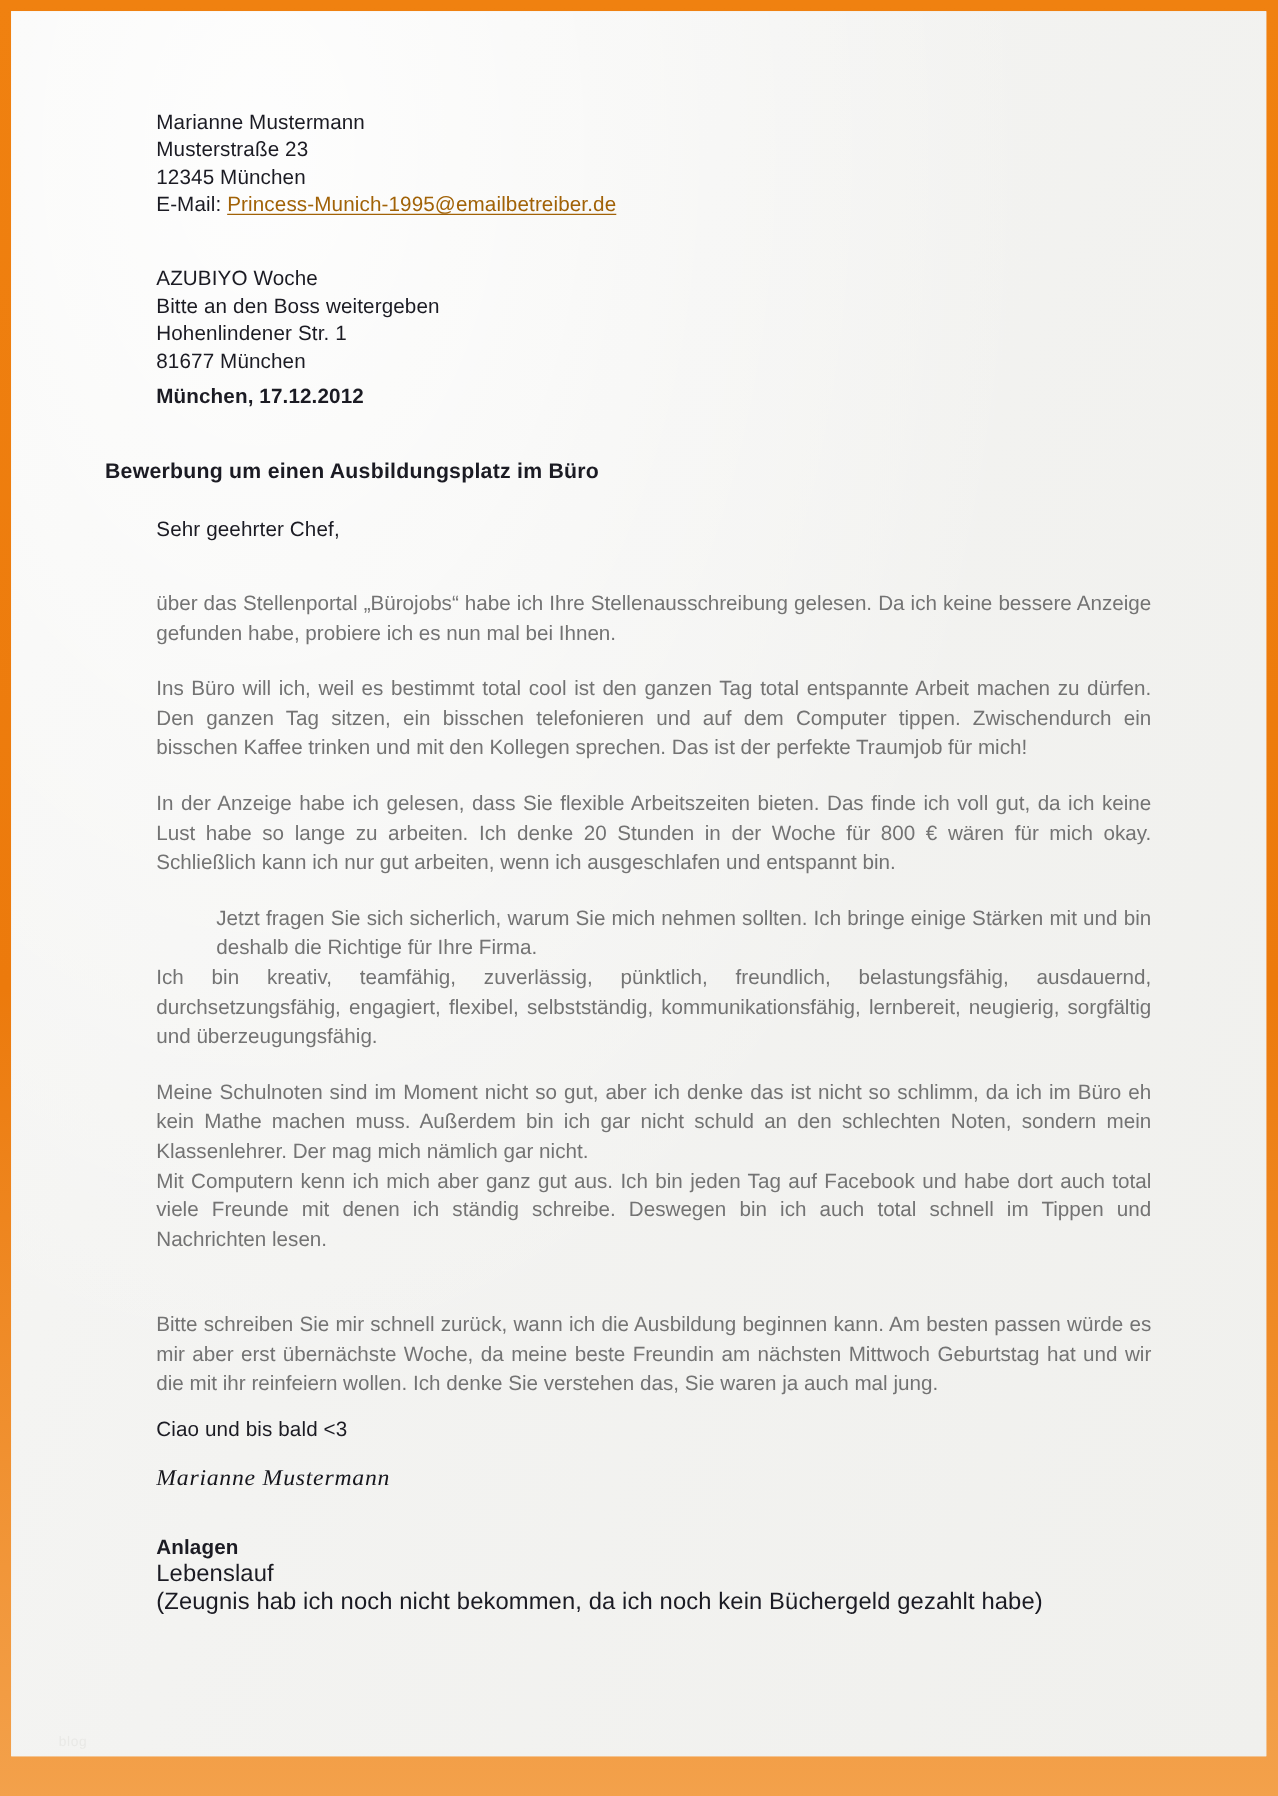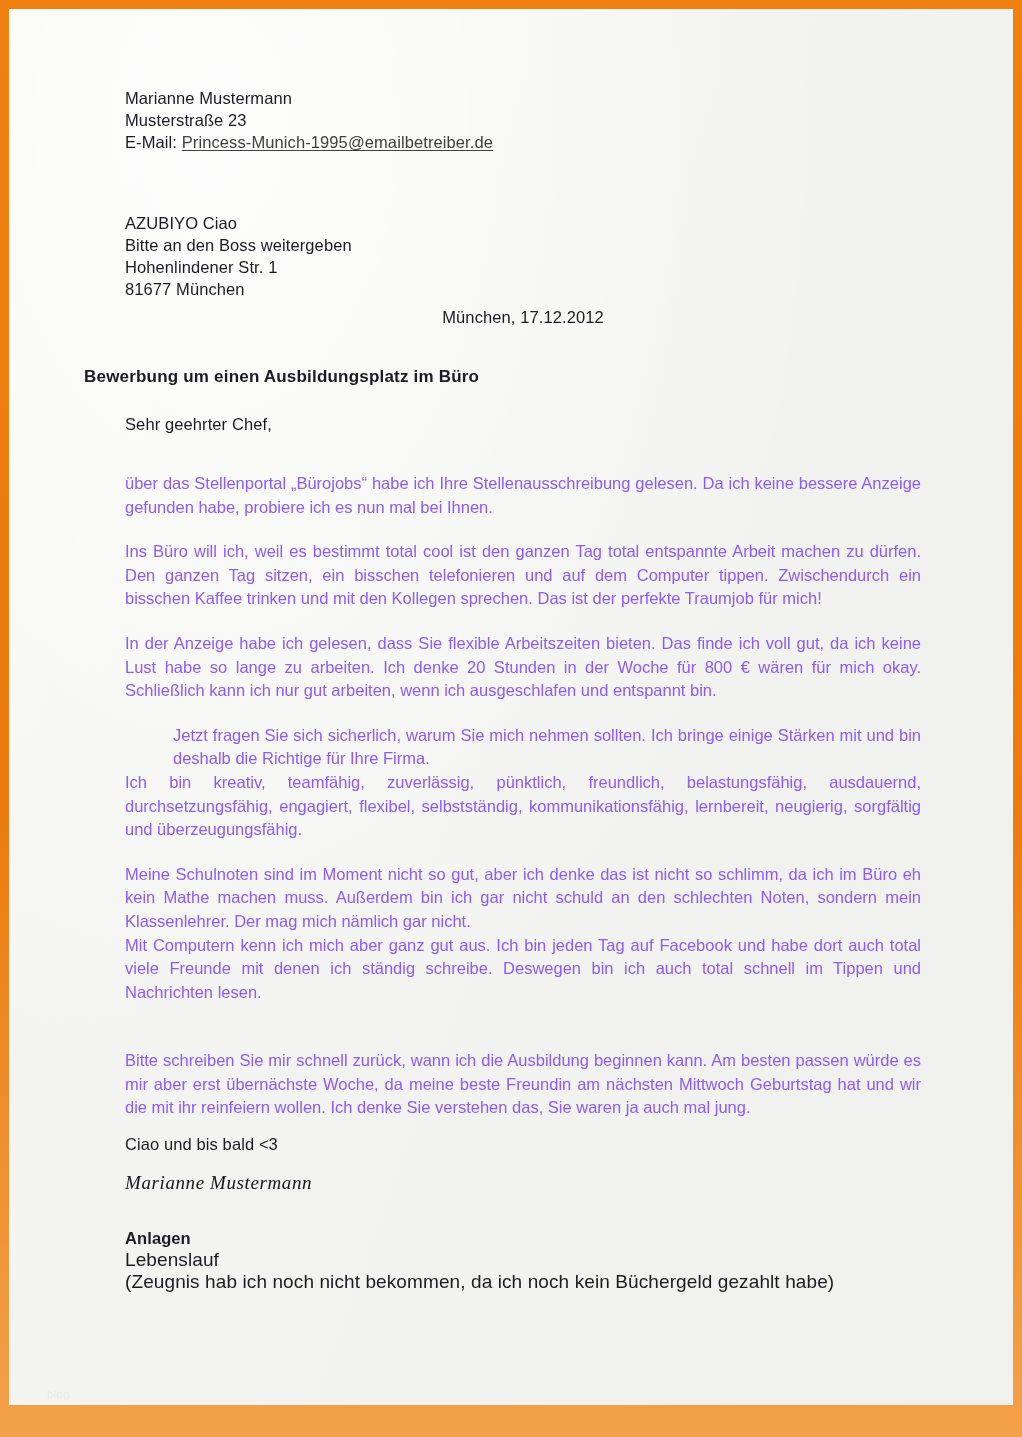--- a/index.html
+++ b/index.html
@@ -65,35 +65,36 @@
     line-height: 22px;
     letter-spacing: 0.1px;
   }
 
   .sender {
     position: absolute;
     top: 78px;
   }
   .sender .line { white-space: nowrap; }
   .email-link {
-    color: #404040;
+    color: #a16207;
     text-underline-offset: 2px;
     text-align: center;
   }
 
   .recipient {
     position: absolute;
     top: 203px;
   }
 
   .date-line {
     position: absolute;
     top: 297px;
     width: 796px;
-    text-align: center;
+    text-align: left;
+    font-weight: bold;
   }
 
   .subject {
     position: absolute;
     top: 357px;
     left: 75px;
     font-weight: bold;
     font-size: 17px;
     letter-spacing: 0.2px;
   }
@@ -107,21 +108,21 @@
     position: absolute;
     top: 463px;
     width: 796px;
   }
   .body-text p {
     margin: 0 0 21px 0;
     text-align: justify;
     text-justify: inter-word;
     font-size: 16.5px;
     line-height: 23.6px;
-    color: #8b5cf6;
+    color: #737373;
   }
   .body-text p:last-child { margin-bottom: 0; margin-top: 45px; }
 
   .closing {
     position: absolute;
     top: 1124px;
   }
 
   .signature {
     position: absolute;
@@ -163,25 +164,26 @@
 
 <div class="page-frame">
   <div class="page-sheet">
     <div class="scan-tint"></div>
 
     <div class="content">
 
       <div class="doc-col sender blk">
         <div class="line">Marianne Mustermann</div>
         <div class="line">Musterstraße 23</div>
+        <div class="line">12345 München</div>
         <div class="line"><span>E-Mail: </span><a class="email-link" href="#">Princess-Munich-1995@emailbetreiber.de</a></div>
       </div>
 
       <div class="doc-col recipient blk">
-        <div class="line">AZUBIYO Ciao</div>
+        <div class="line">AZUBIYO Woche</div>
         <div class="line">Bitte an den Boss weitergeben</div>
         <div class="line">Hohenlindener Str. 1</div>
         <div class="line">81677 München</div>
       </div>
 
       <div class="doc-col date-line blk">München, 17.12.2012</div>
 
       <div class="doc-col subject blk">Bewerbung um einen Ausbildungsplatz im Büro</div>
 
       <div class="doc-col salutation blk"><span>Sehr geehrter Chef,</span></div>

